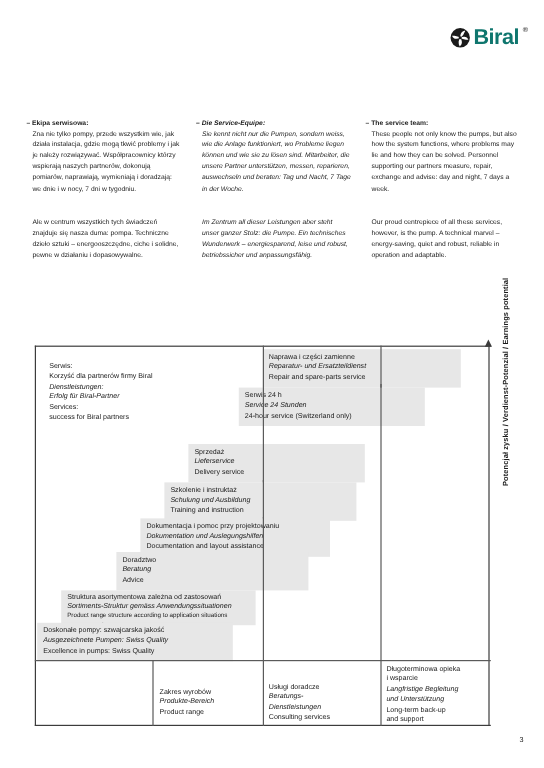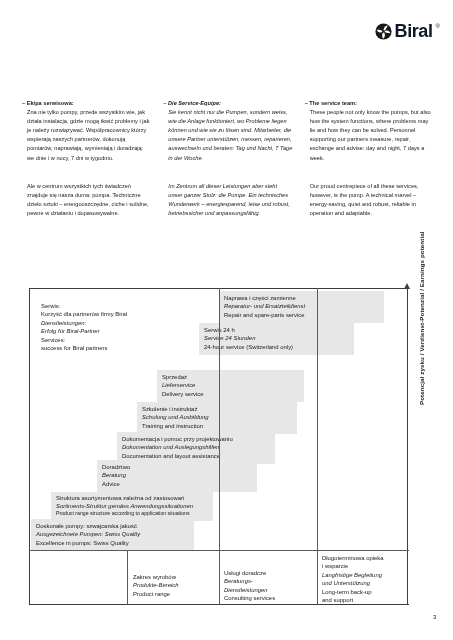--- a/index.html
+++ b/index.html
@@ -24,21 +24,21 @@
     right: 13px;
     display: flex;
     align-items: center;
     gap: 3px;
   }
   .logo-mark { width: 17px; height: 17px; display: block; }
   .logo-word {
     font-size: 18px;
     font-weight: bold;
     letter-spacing: -0.4px;
-    color: #0f172a;
+    color: #0f766e;
     line-height: 1;
   }
   .logo-tm {
     font-size: 6px;
     color: #141414;
     align-self: flex-start;
     margin-top: 1px;
   }
 
   

